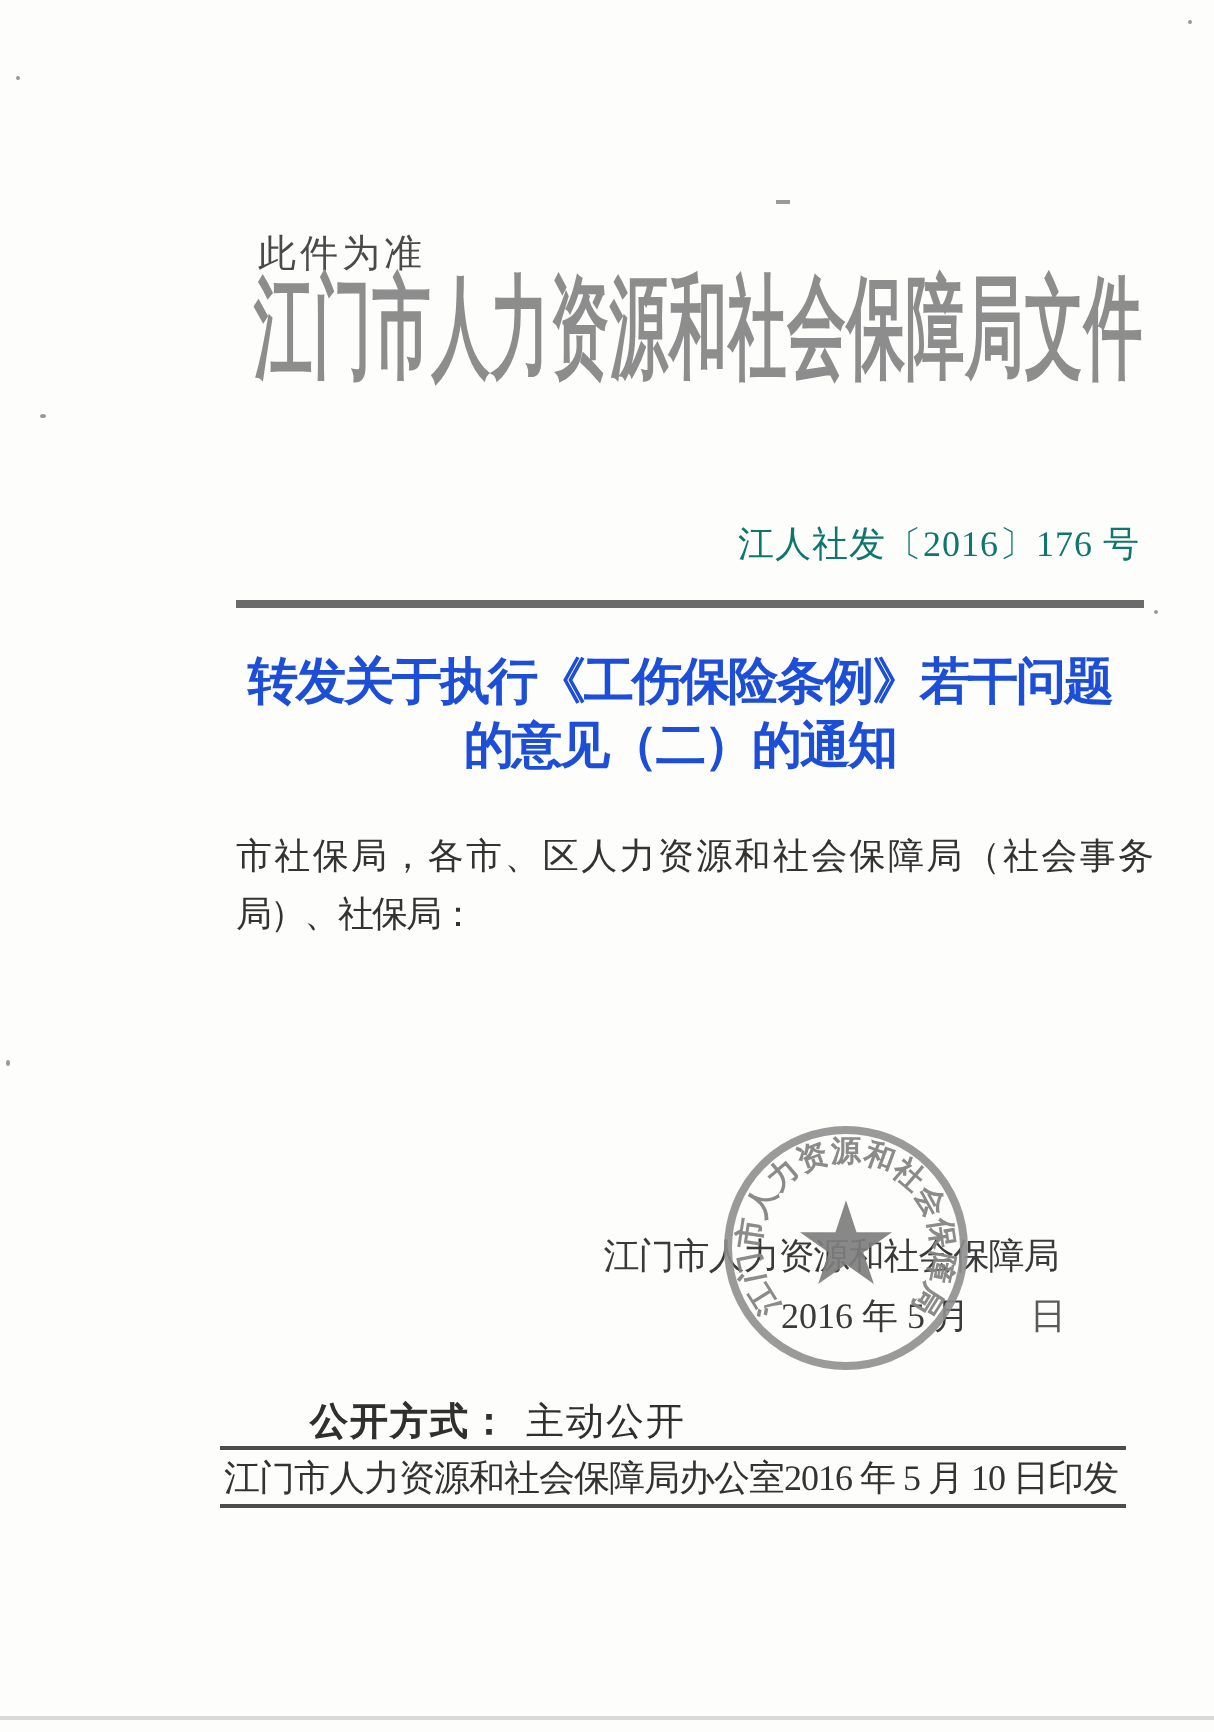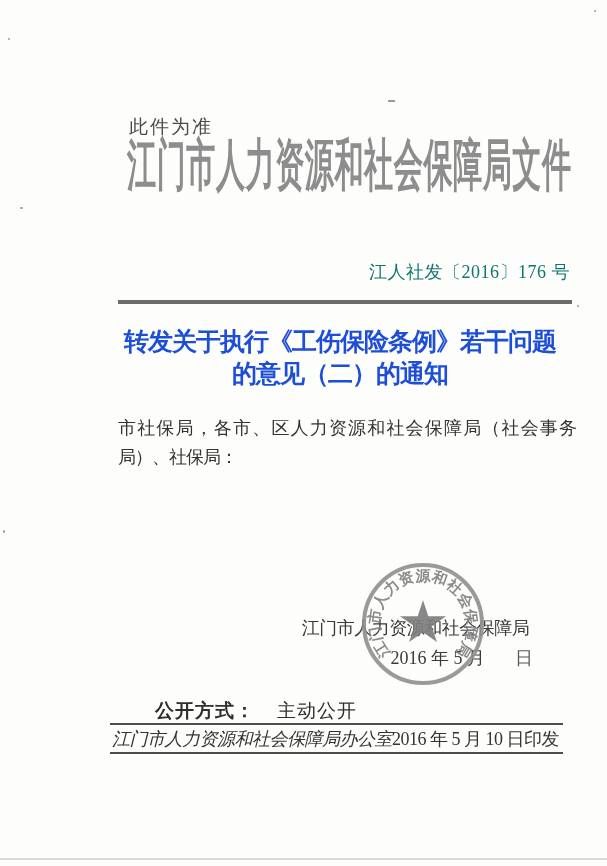--- a/index.html
+++ b/index.html
@@ -79,32 +79,32 @@
     position:absolute; left:0; top:0;
     font-size:15px; font-weight:bold; color:#858585;
     white-space:nowrap; opacity:0.95;
   }
   
   .disclosure {
     position:absolute; left:155px; top:698px;
     font-size:19px; color:#2f2f2f; white-space:nowrap;
   }
   .disclosure .label { font-weight:bold; letter-spacing:1px; }
-  .disclosure .value { margin-left:22px; letter-spacing:1px; }
+  .disclosure .value { margin-left:8px; letter-spacing:1px; }
   .rule-a, .rule-b {
     position:absolute; left:110px; width:453px; height:2px; background:#4d4d4d;
   }
   .rule-a { top:723px; }
   .rule-b { top:752px; }
   .imprint-row {
     position:absolute; left:112px; top:727px; width:450px;
     display:flex; justify-content:space-between; align-items:center;
     font-size:18px; line-height:24px; color:#333; letter-spacing:-0.5px;
   }
-  .imprint-row .issuer { white-space:nowrap;font-style:italic; }
+  .imprint-row .issuer { white-space:nowrap; }
   .imprint-row .print-date { white-space:nowrap; padding-right:18px; }
   
   .speck { position:absolute; background:#9a9a9a; border-radius:50%; }
   .bottom-edge {
     position:absolute; left:0; top:858px; width:607px; height:2px;
     background:#d9d9d5;
   }
 </style>
 </head>
 <body>

